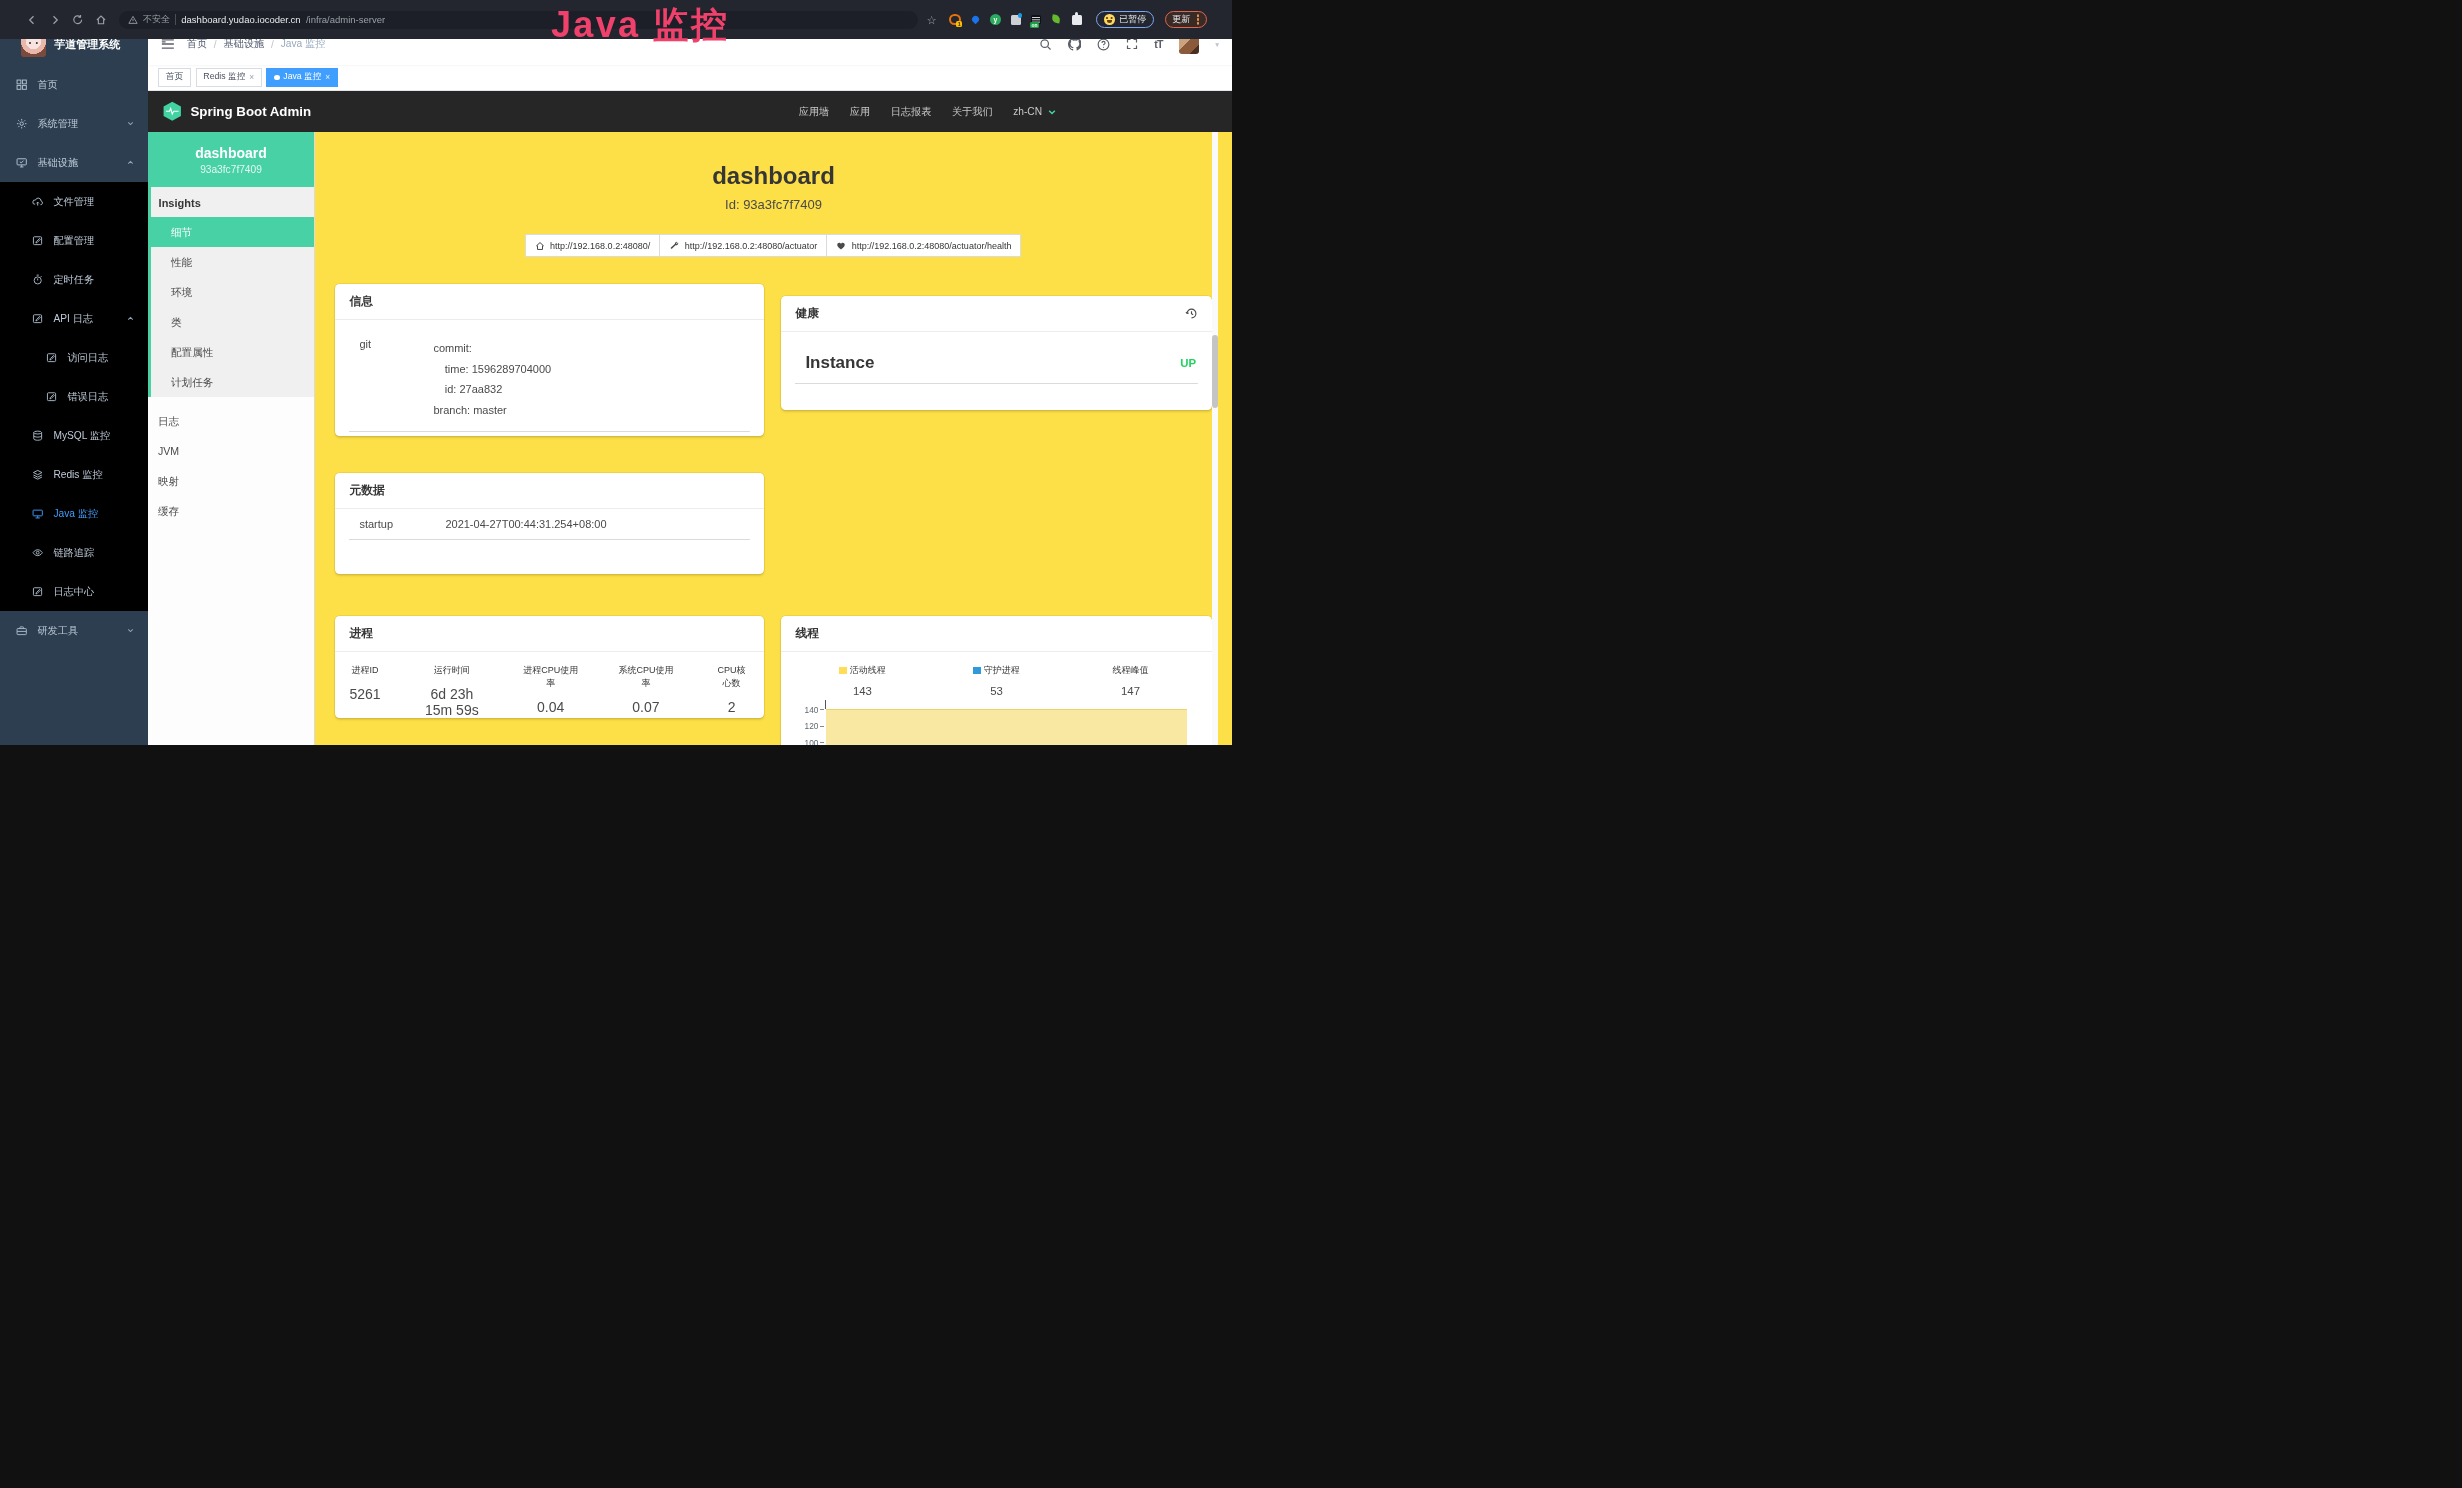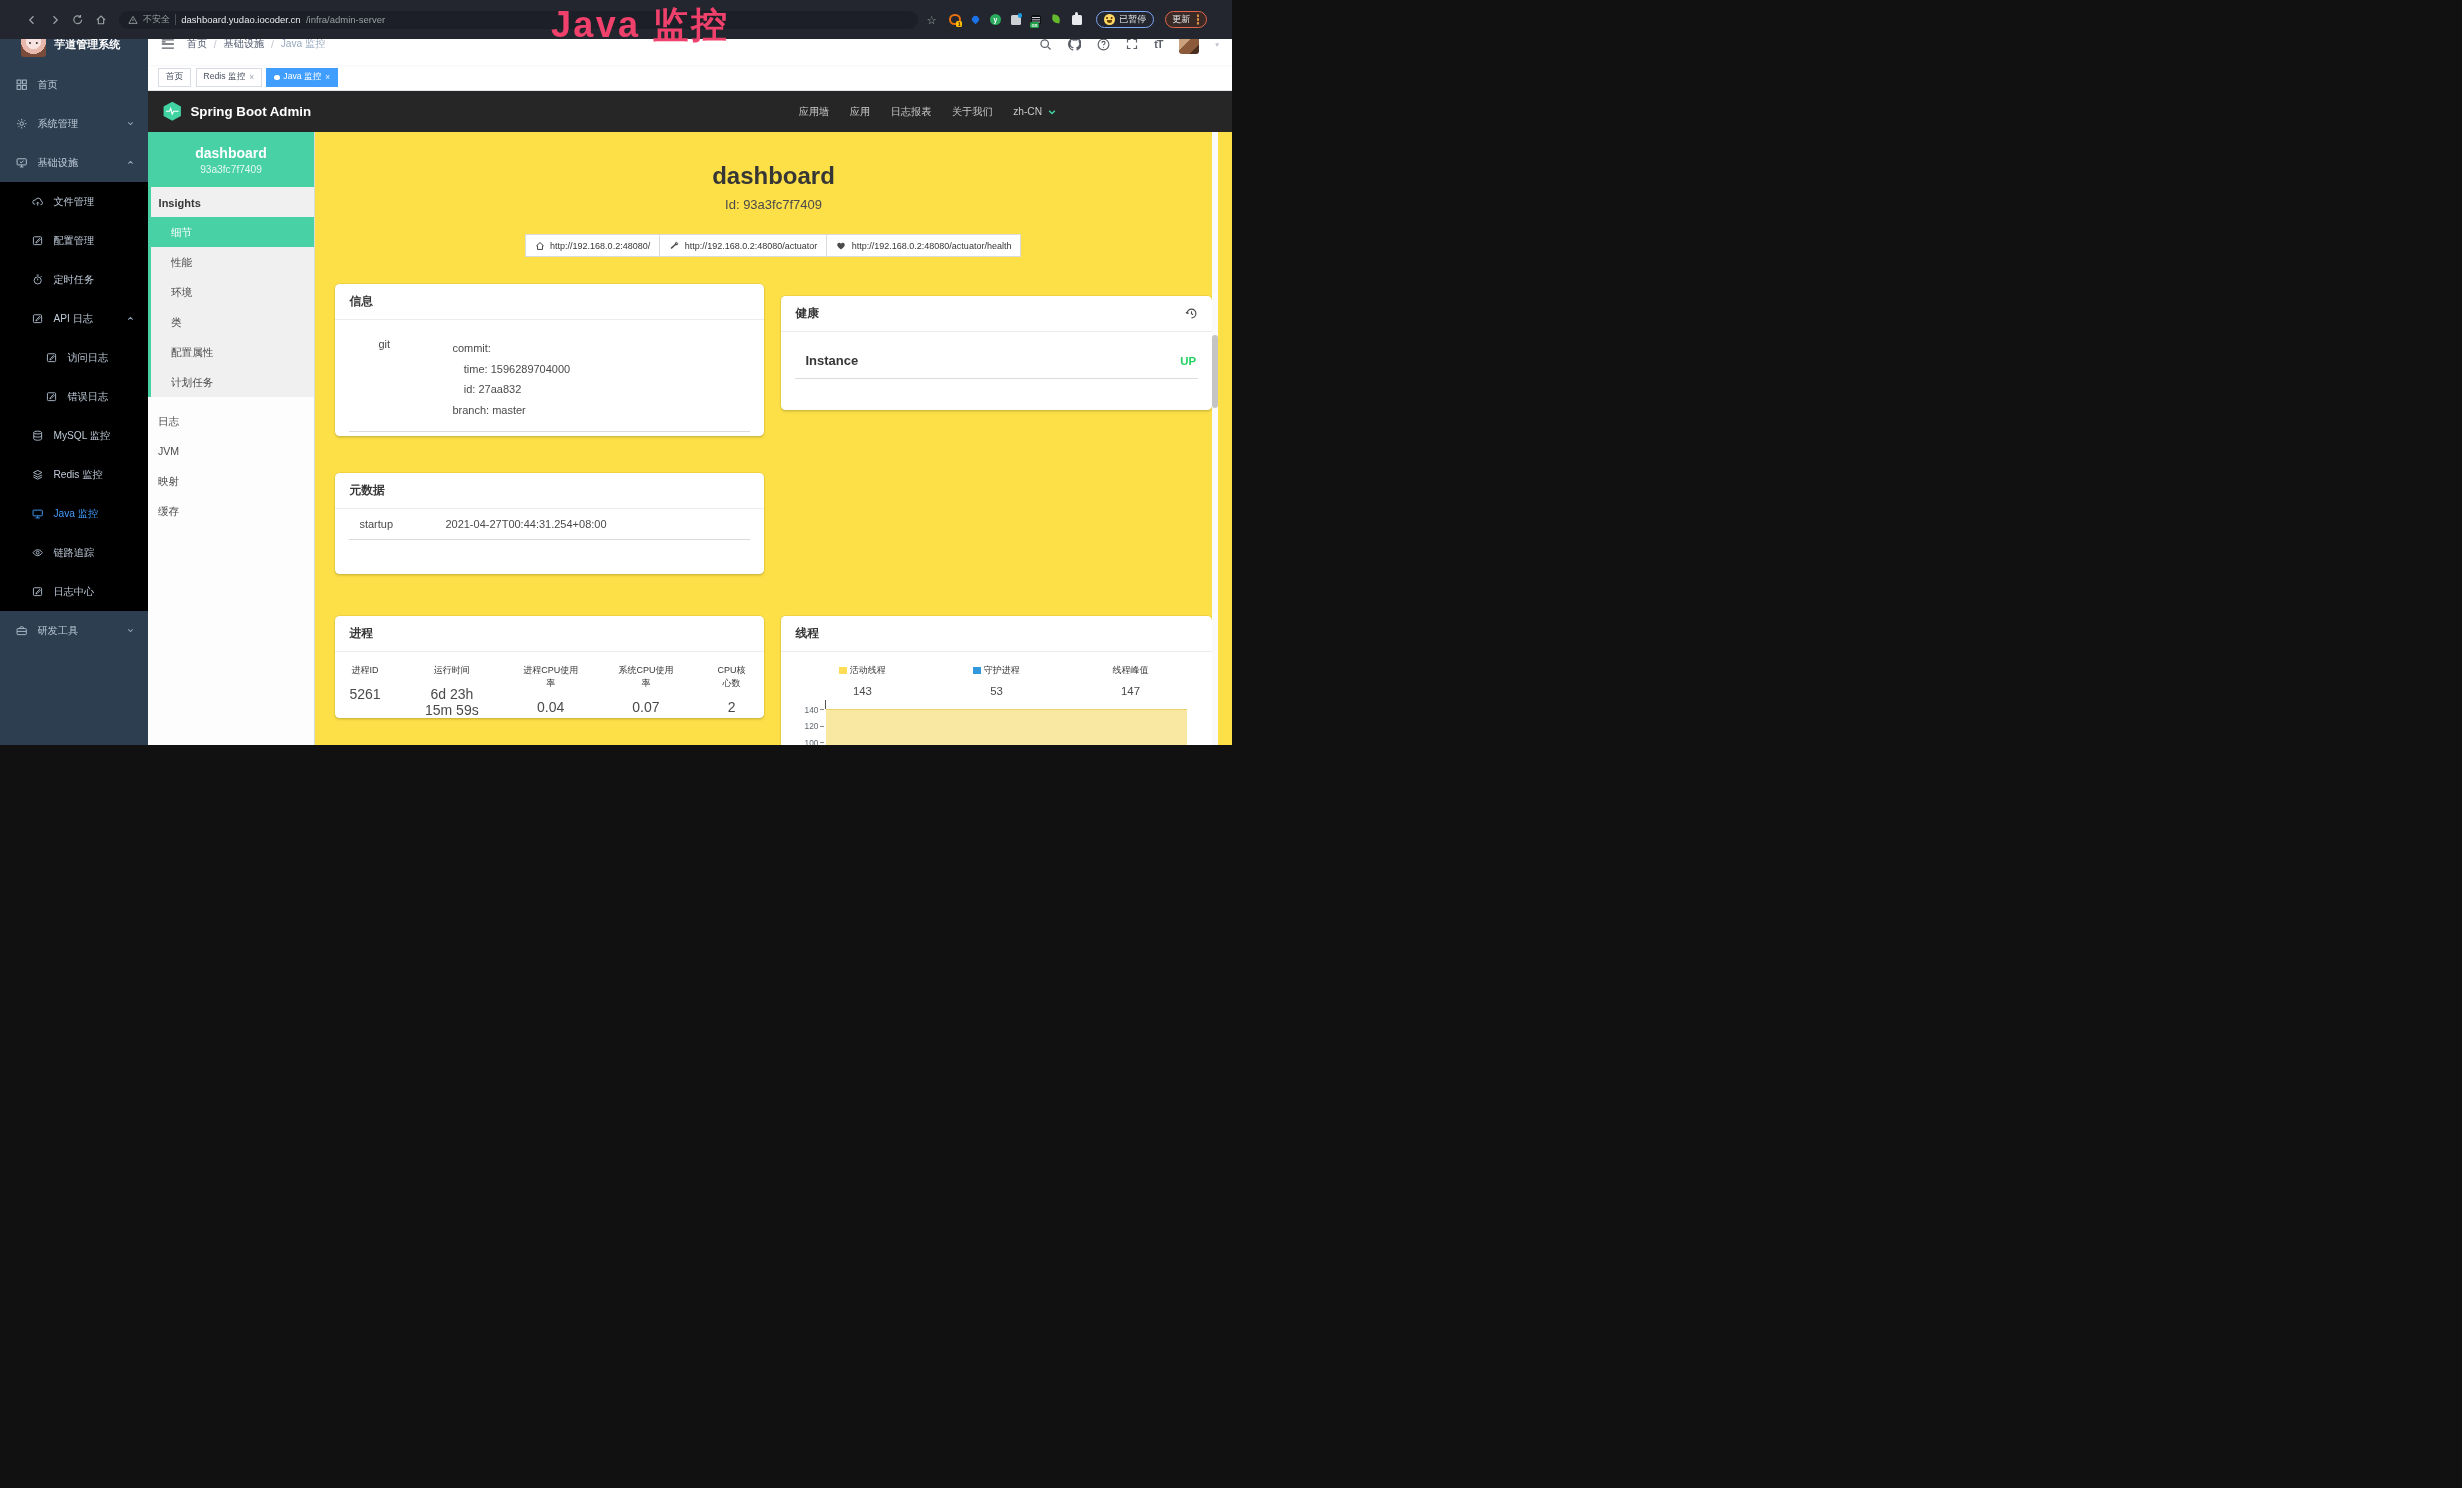--- a/index.html
+++ b/index.html
@@ -101,26 +101,26 @@
   .lbtn .lic{color:#4a4a4a;}
   .card{position:absolute;background:#fff;border-radius:4.6px;box-shadow:0 1.5px 2.3px rgba(10,10,10,.12),0 0 0 0.8px rgba(10,10,10,.07);}
   .chead{height:35px;display:flex;align-items:center;justify-content:space-between;padding:0 14.4px;border-bottom:0.8px solid #ececec;font-size:11.8px;font-weight:700;color:#363636;}
   .hist{color:#4a4a4a;cursor:pointer;}
   .cbody{padding:0 14.4px;}
   .kv{display:flex;border-bottom:0.8px solid #dbdbdb;}
   .kv .k{flex-shrink:0;color:#4a4a4a;font-size:11px;}
   .kv .v{color:#4a4a4a;font-size:11px;}
   .c-info{left:20px;top:152px;width:429px;height:152px;}
   .c-info .kv{margin-top:18px;padding:0 0 10.6px 10px;}
-  .c-info .k{width:74px;margin-left:19px;}
+  .c-info .k{width:74px;}
   .c-info .v .ln{line-height:20.5px;}
   .c-info .v .ln.ind{padding-left:11.4px;}
   .c-health{left:466px;top:164px;width:431px;height:114px;}
   .c-health .kv{margin-top:21px;padding:0 1.5px 10px 10px;justify-content:space-between;align-items:center;}
-  .c-health .k{font-size:13px;font-weight:600;color:#363636;}
+  .c-health .k{font-size:17px;font-weight:600;color:#363636;}
   .up{color:#23d160;font-weight:700;font-size:11.4px;}
   .c-meta{left:20px;top:341px;width:429px;height:101px;}
   .c-meta .kv{margin-top:9px;padding:0 0 9px 10px;}
   .c-meta .k{width:86px;}
   .c-proc{left:20px;top:484px;width:429px;height:102px;}
   .ptable{display:flex;text-align:center;margin-top:12px;gap:40px;}
   .pcol{display:flex;flex-direction:column;gap:9px;}
   .pc0{width:13%;}.pc1{width:26%;}.pc2{width:23%;}.pc3{width:23%;}.pc4{width:15%;}
   .phead{font-size:9px;color:#363636;}
   .pval{font-size:14px;color:#4a4a4a;}

